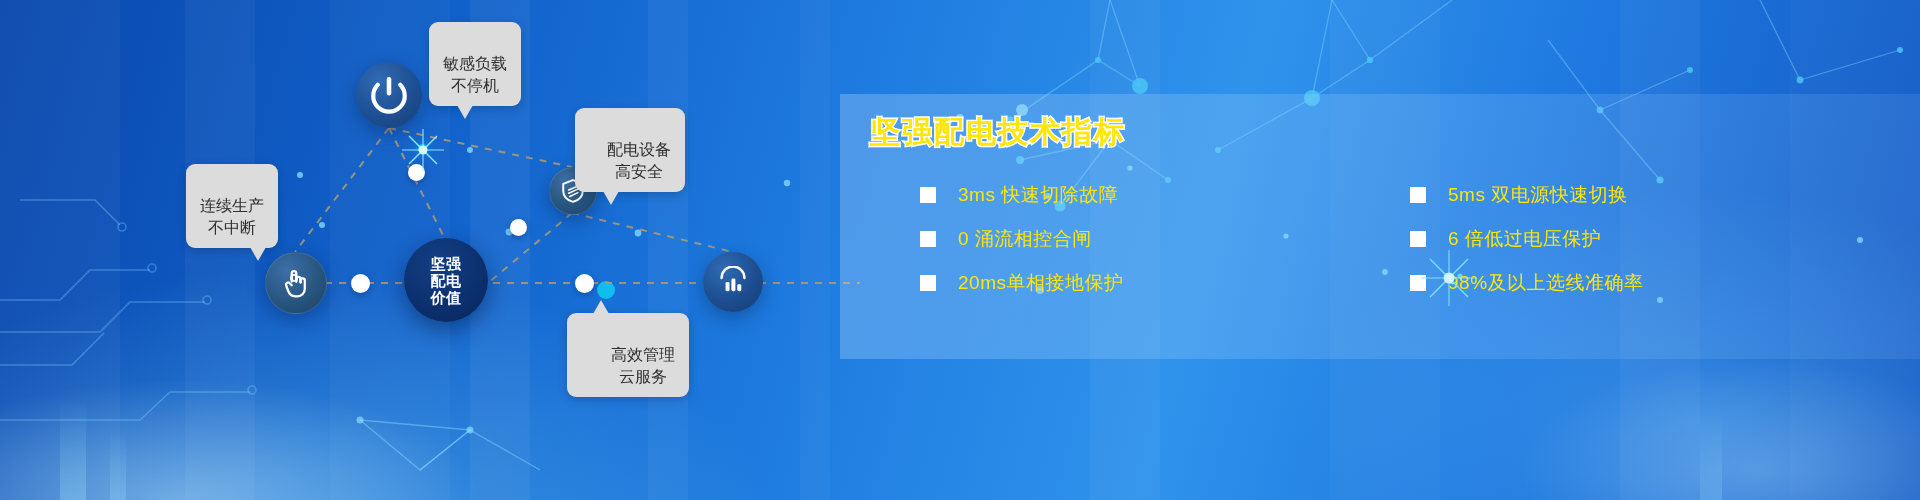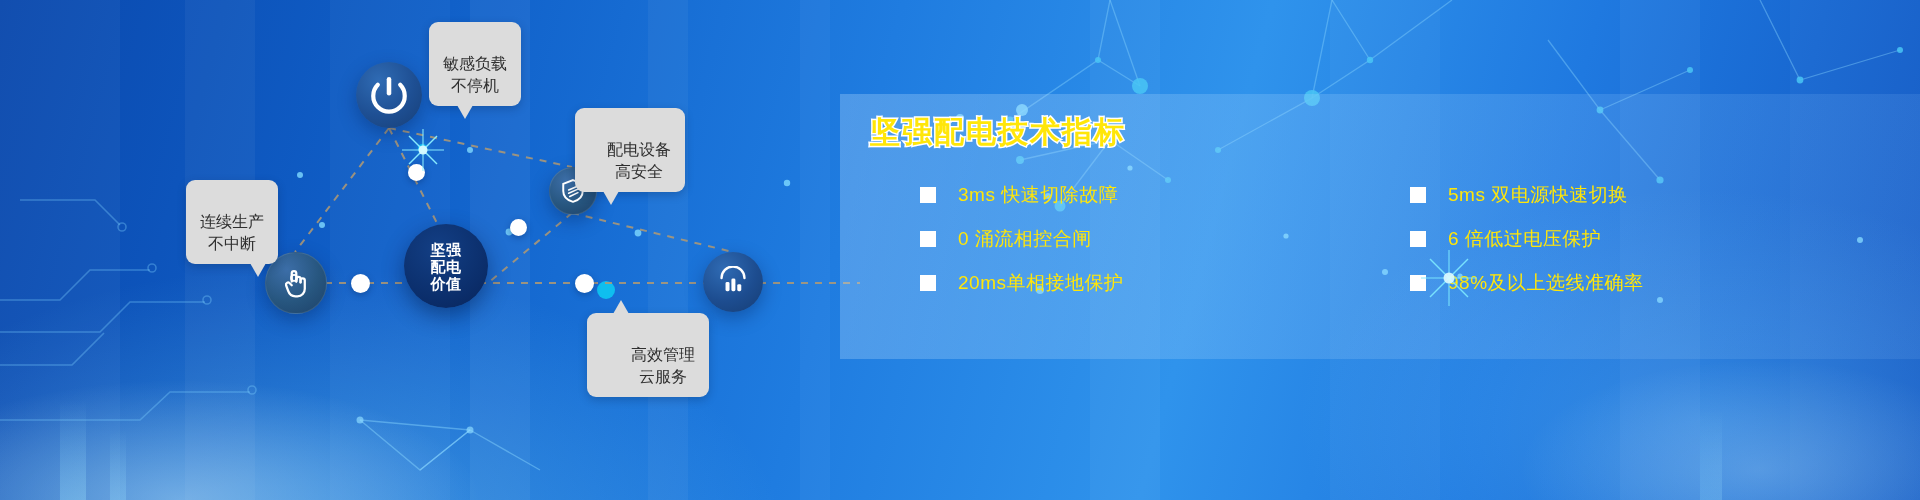--- a/index.html
+++ b/index.html
@@ -39,21 +39,21 @@
     border: 1px solid rgba(255,255,255,0.10);
   }
   .node-power { left:356px; top:62px; width:66px; height:66px;
     background: radial-gradient(circle at 35% 28%, #2f6bb4 0%, #1e4f93 55%, #173f77 100%); }
   .node-shield { left:549px; top:167px; width:46px; height:46px; }
   .node-hand   { left:265px; top:252px; width:60px; height:60px; }
   .node-chart  { left:703px; top:252px; width:60px; height:60px;
     background: radial-gradient(circle at 35% 28%, #2f6bb4 0%, #1d4d90 55%, #163d74 100%); }
 
   .center-node {
-    position:absolute; left:404px; top:224px; width:84px; height:84px;
+    position:absolute; left:404px; top:238px; width:84px; height:84px;
     border-radius:50%;
     background: radial-gradient(circle at 40% 30%, #123f86 0%, #0b2f6d 60%, #092category 100%);
     background: radial-gradient(circle at 40% 30%, #133f85 0%, #0b2e6b 65%, #08245a 100%);
     display:flex; align-items:center; justify-content:center;
     box-shadow: 0 8px 22px rgba(2,20,60,0.45);
   }
   .center-label {
     color:#fff; font-weight:bold; font-size:15px; line-height:17px;
     text-align:center; white-space:pre-line; letter-spacing:0.5px;
   }
@@ -82,23 +82,23 @@
     position:absolute;
     width:0; height:0;
     border-left:8px solid transparent;
     border-right:8px solid transparent;
     border-top:14px solid #dcdcdc;
   }
   .b1 { left:429px; top:22px; }
   .b1::after { left:28px; bottom:-13px; }
   .b2 { left:575px; top:108px;padding-left:32px; }
   .b2::after { left:28px; bottom:-13px; }
-  .b3 { left:186px; top:180px; }
+  .b3 { left:186px; top:164px; }
   .b3::after { left:64px; bottom:-13px; }
-  .b4 { left:587px; top:313px;padding-left:44px; }
+  .b4 { left:567px; top:313px;padding-left:44px; }
   .b4::after { left:26px; top:-13px; border-top:none; border-bottom:14px solid #dcdcdc; }
 
   
   .panel {
     position:absolute; left:840px; top:94px; width:1080px; height:265px;
     background: linear-gradient(100deg, rgba(190,225,255,0.30) 0%, rgba(165,212,255,0.22) 45%, rgba(150,200,255,0.12) 100%);
   }
   .panel-title {
     position:absolute; left:30px; top:18px;
     font-size:30px; font-weight:bold; letter-spacing:2px;

